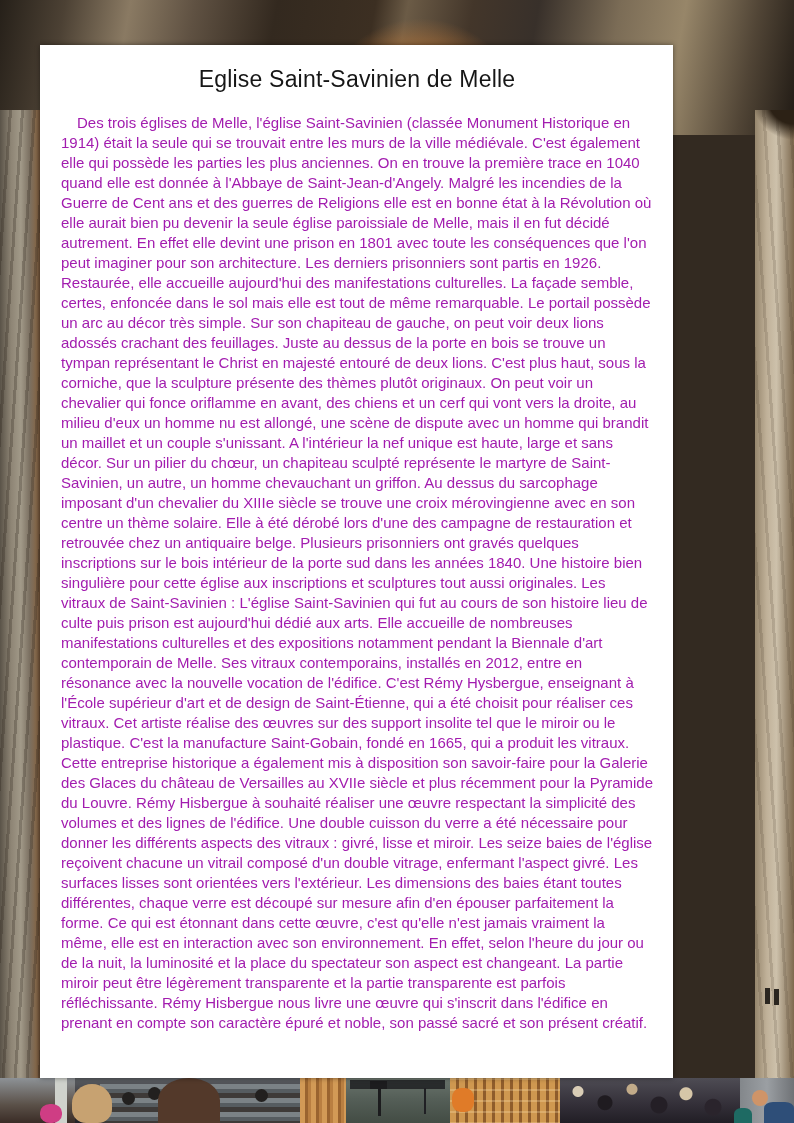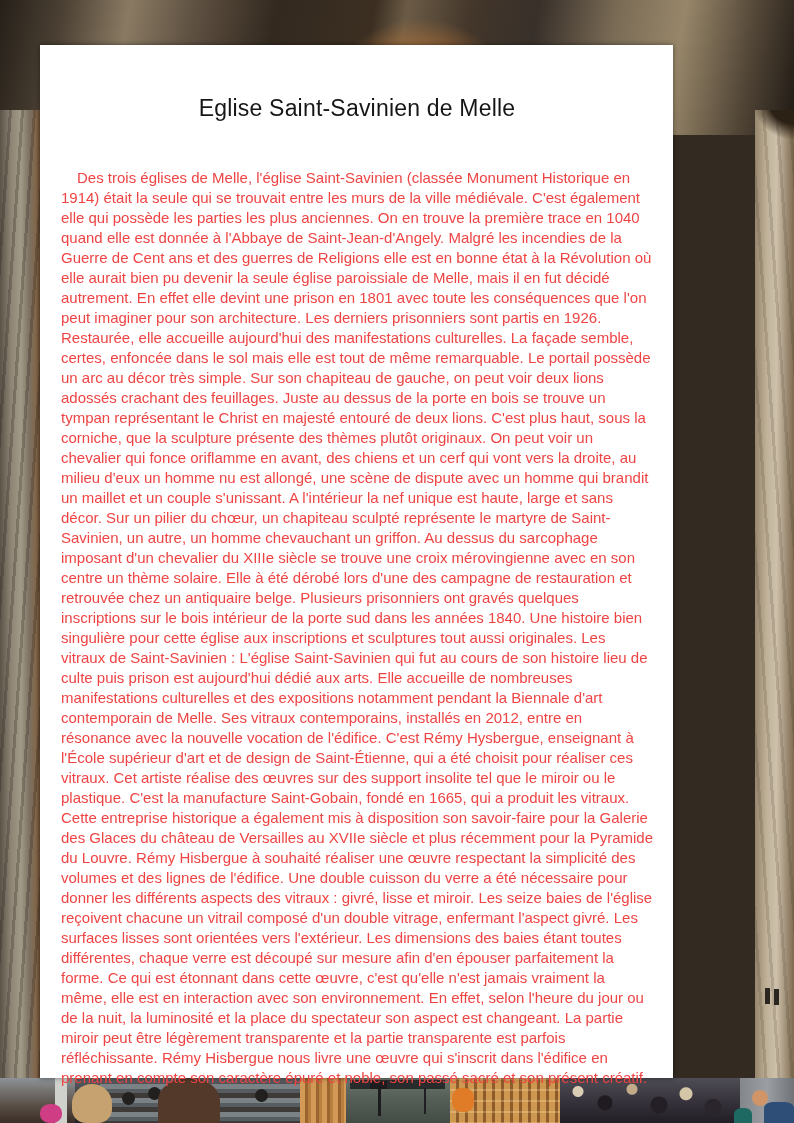--- a/index.html
+++ b/index.html
@@ -67,29 +67,29 @@
       radial-gradient(circle at 85% 65%, #2a242c 0 8px, rgba(0,0,0,0) 9px),
       linear-gradient(180deg, #4e4c54 0%, #332f38 60%, #211e25 100%); }
   .wall-right { left:740px; top:0; width:54px; height:45px;
     background:linear-gradient(90deg,#83878b 0%,#9b9fa3 50%,#6f7276 100%); }
   .face-right { left:752px; top:12px; width:16px; height:16px; background:#cf9468; border-radius:50%; }
   .blue-person { left:764px; top:24px; width:30px; height:21px; background:#2e4e78; border-radius:30% 30% 0 0; }
   .teal-person { left:734px; top:30px; width:18px; height:15px; background:#1e6a63; border-radius:40% 40% 0 0; }
   
   .card {
     position:absolute; left:40px; top:45px; width:633px; height:1033px;
-    background:#ffffff; box-sizing:border-box; padding:50px 20px 0 21px;
+    background:#ffffff; box-sizing:border-box; padding:21px 20px 0 21px;
     box-shadow:0 0 5px rgba(0,0,0,.45);
   }
   .title {
     margin:0; font-size:23px; font-weight:400; text-align:center;
     color:#161616; letter-spacing:.2px;
   }
   .body-text {
-    margin:46px 0 0; font-size:15px; line-height:20px; color:#ef4444;
+    margin:20px 0 0; font-size:15px; line-height:20px; color:#a21caf;
     text-indent:16px; text-align:left;
   }
 </style>
 </head>
 <body>
 
 <div class="viewport">
 
   <div class="bg-top"></div>
   <div class="bg-left"></div>

